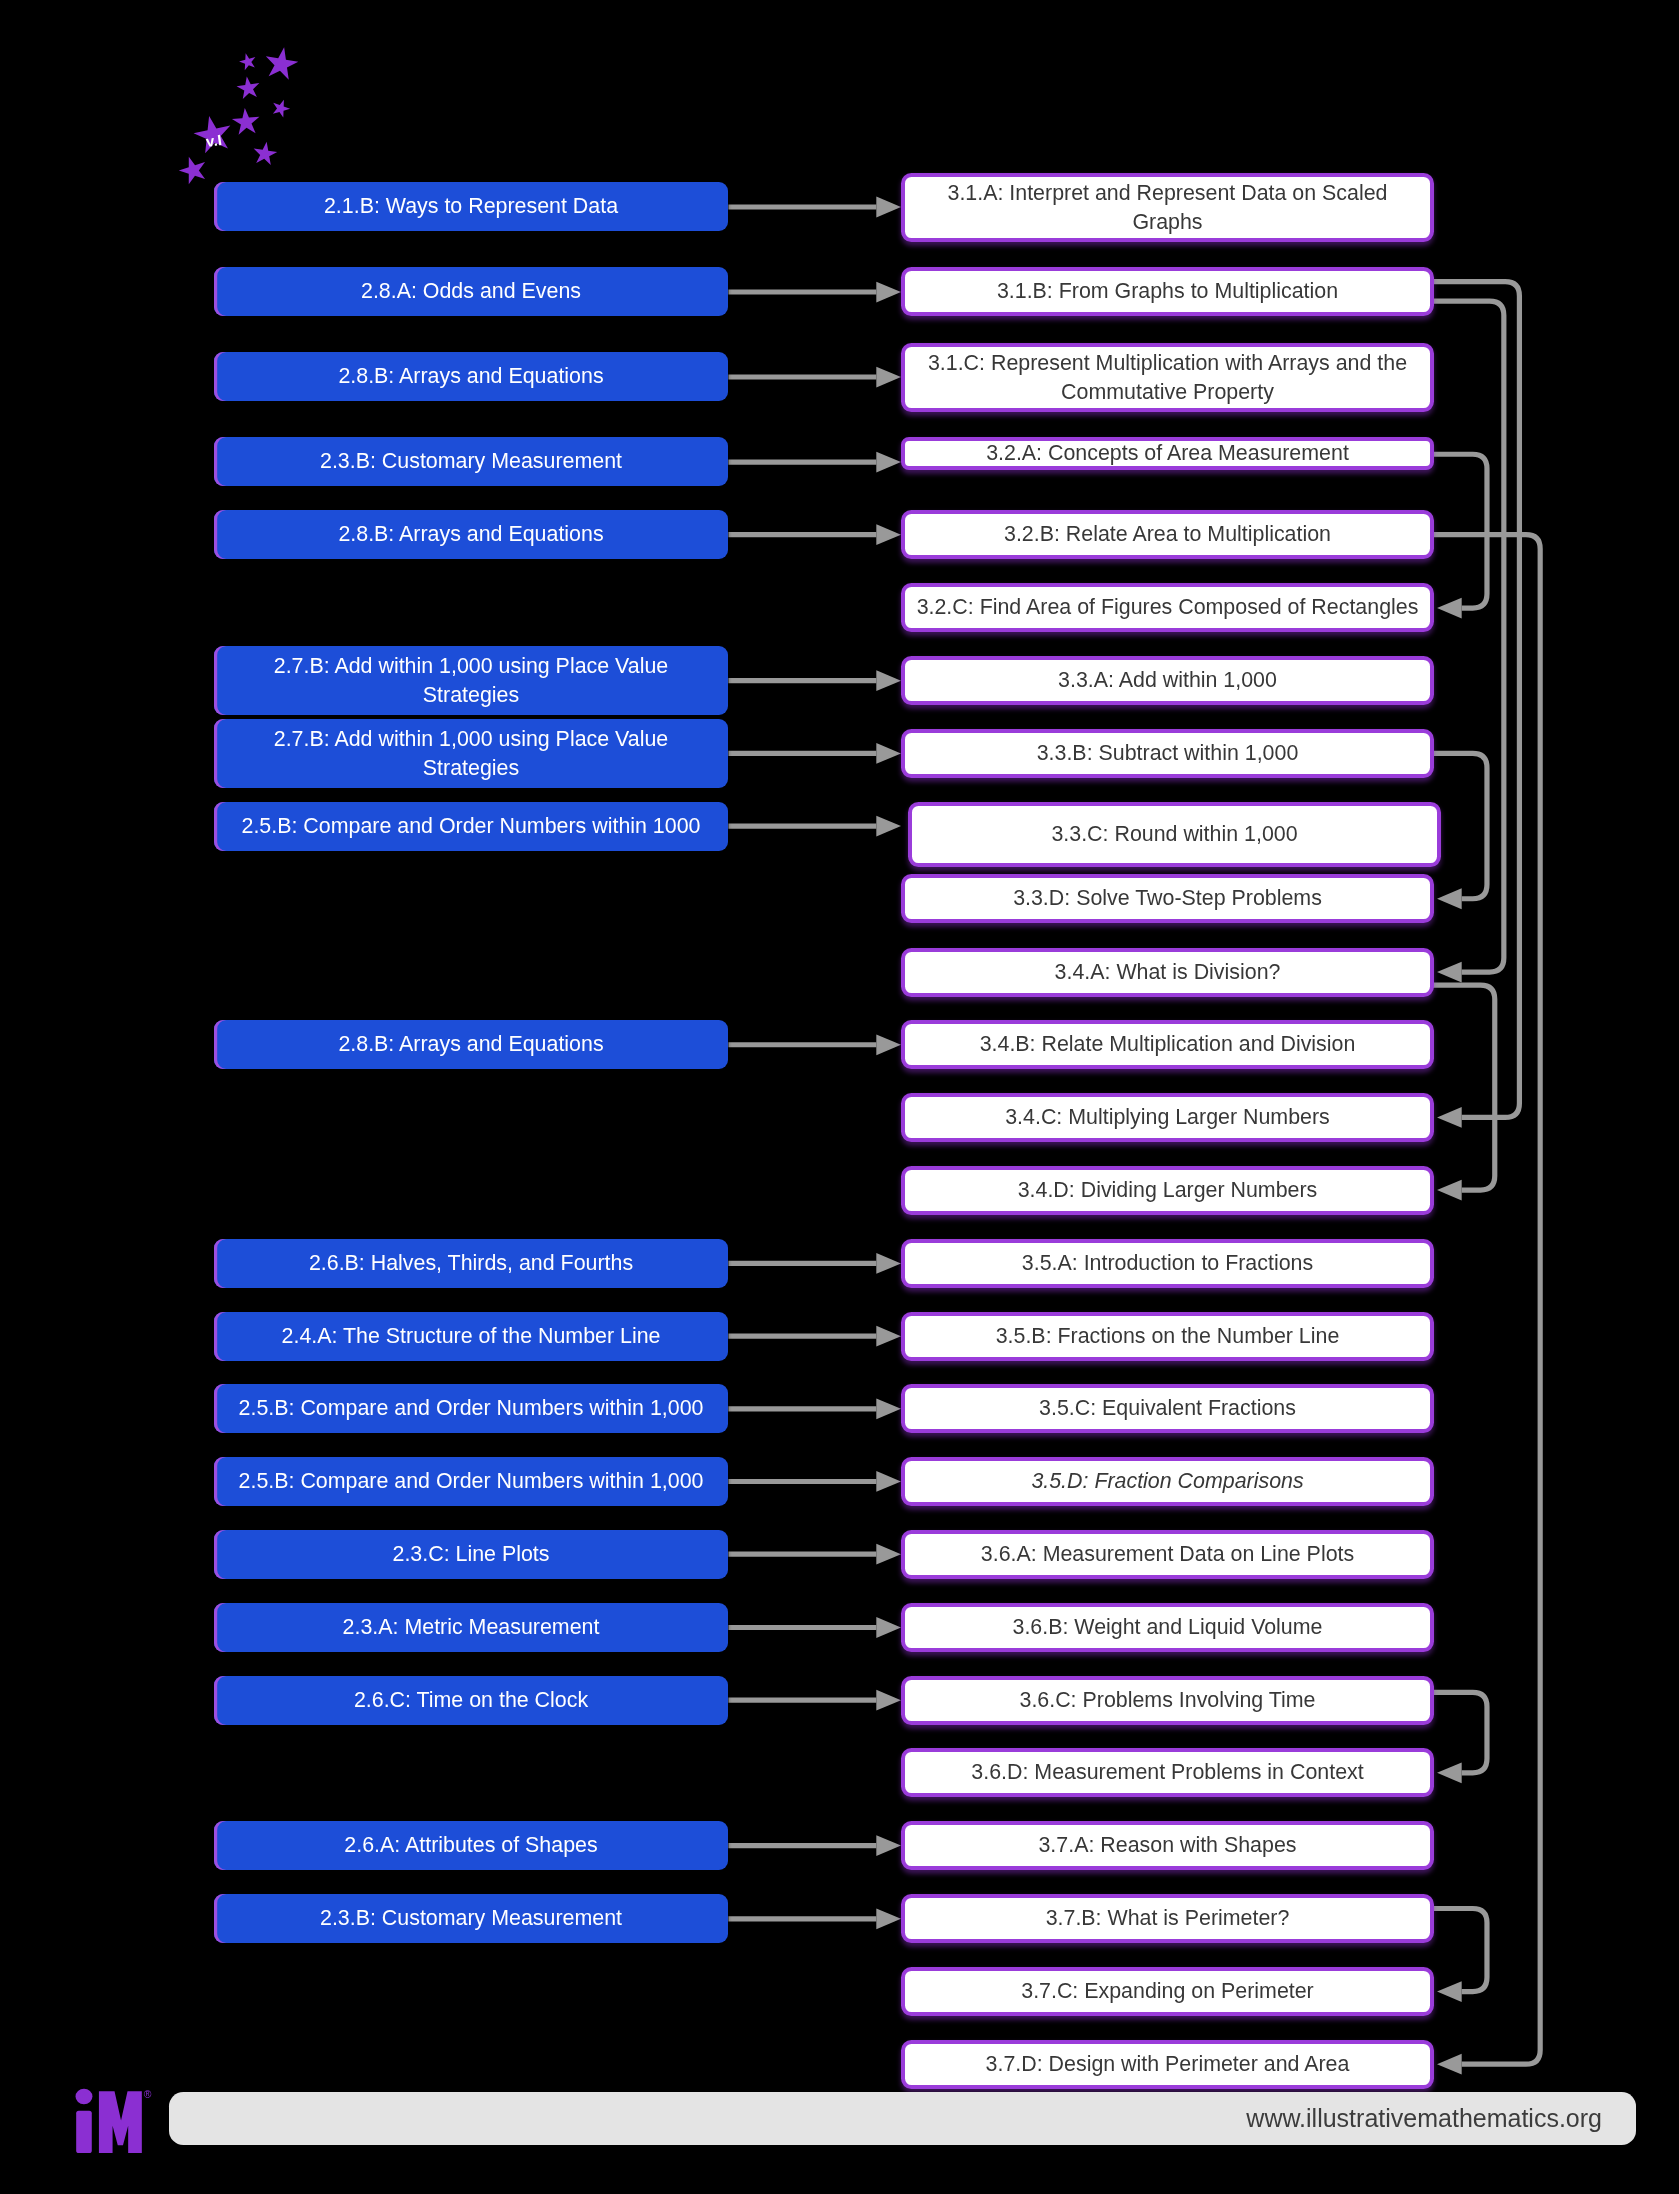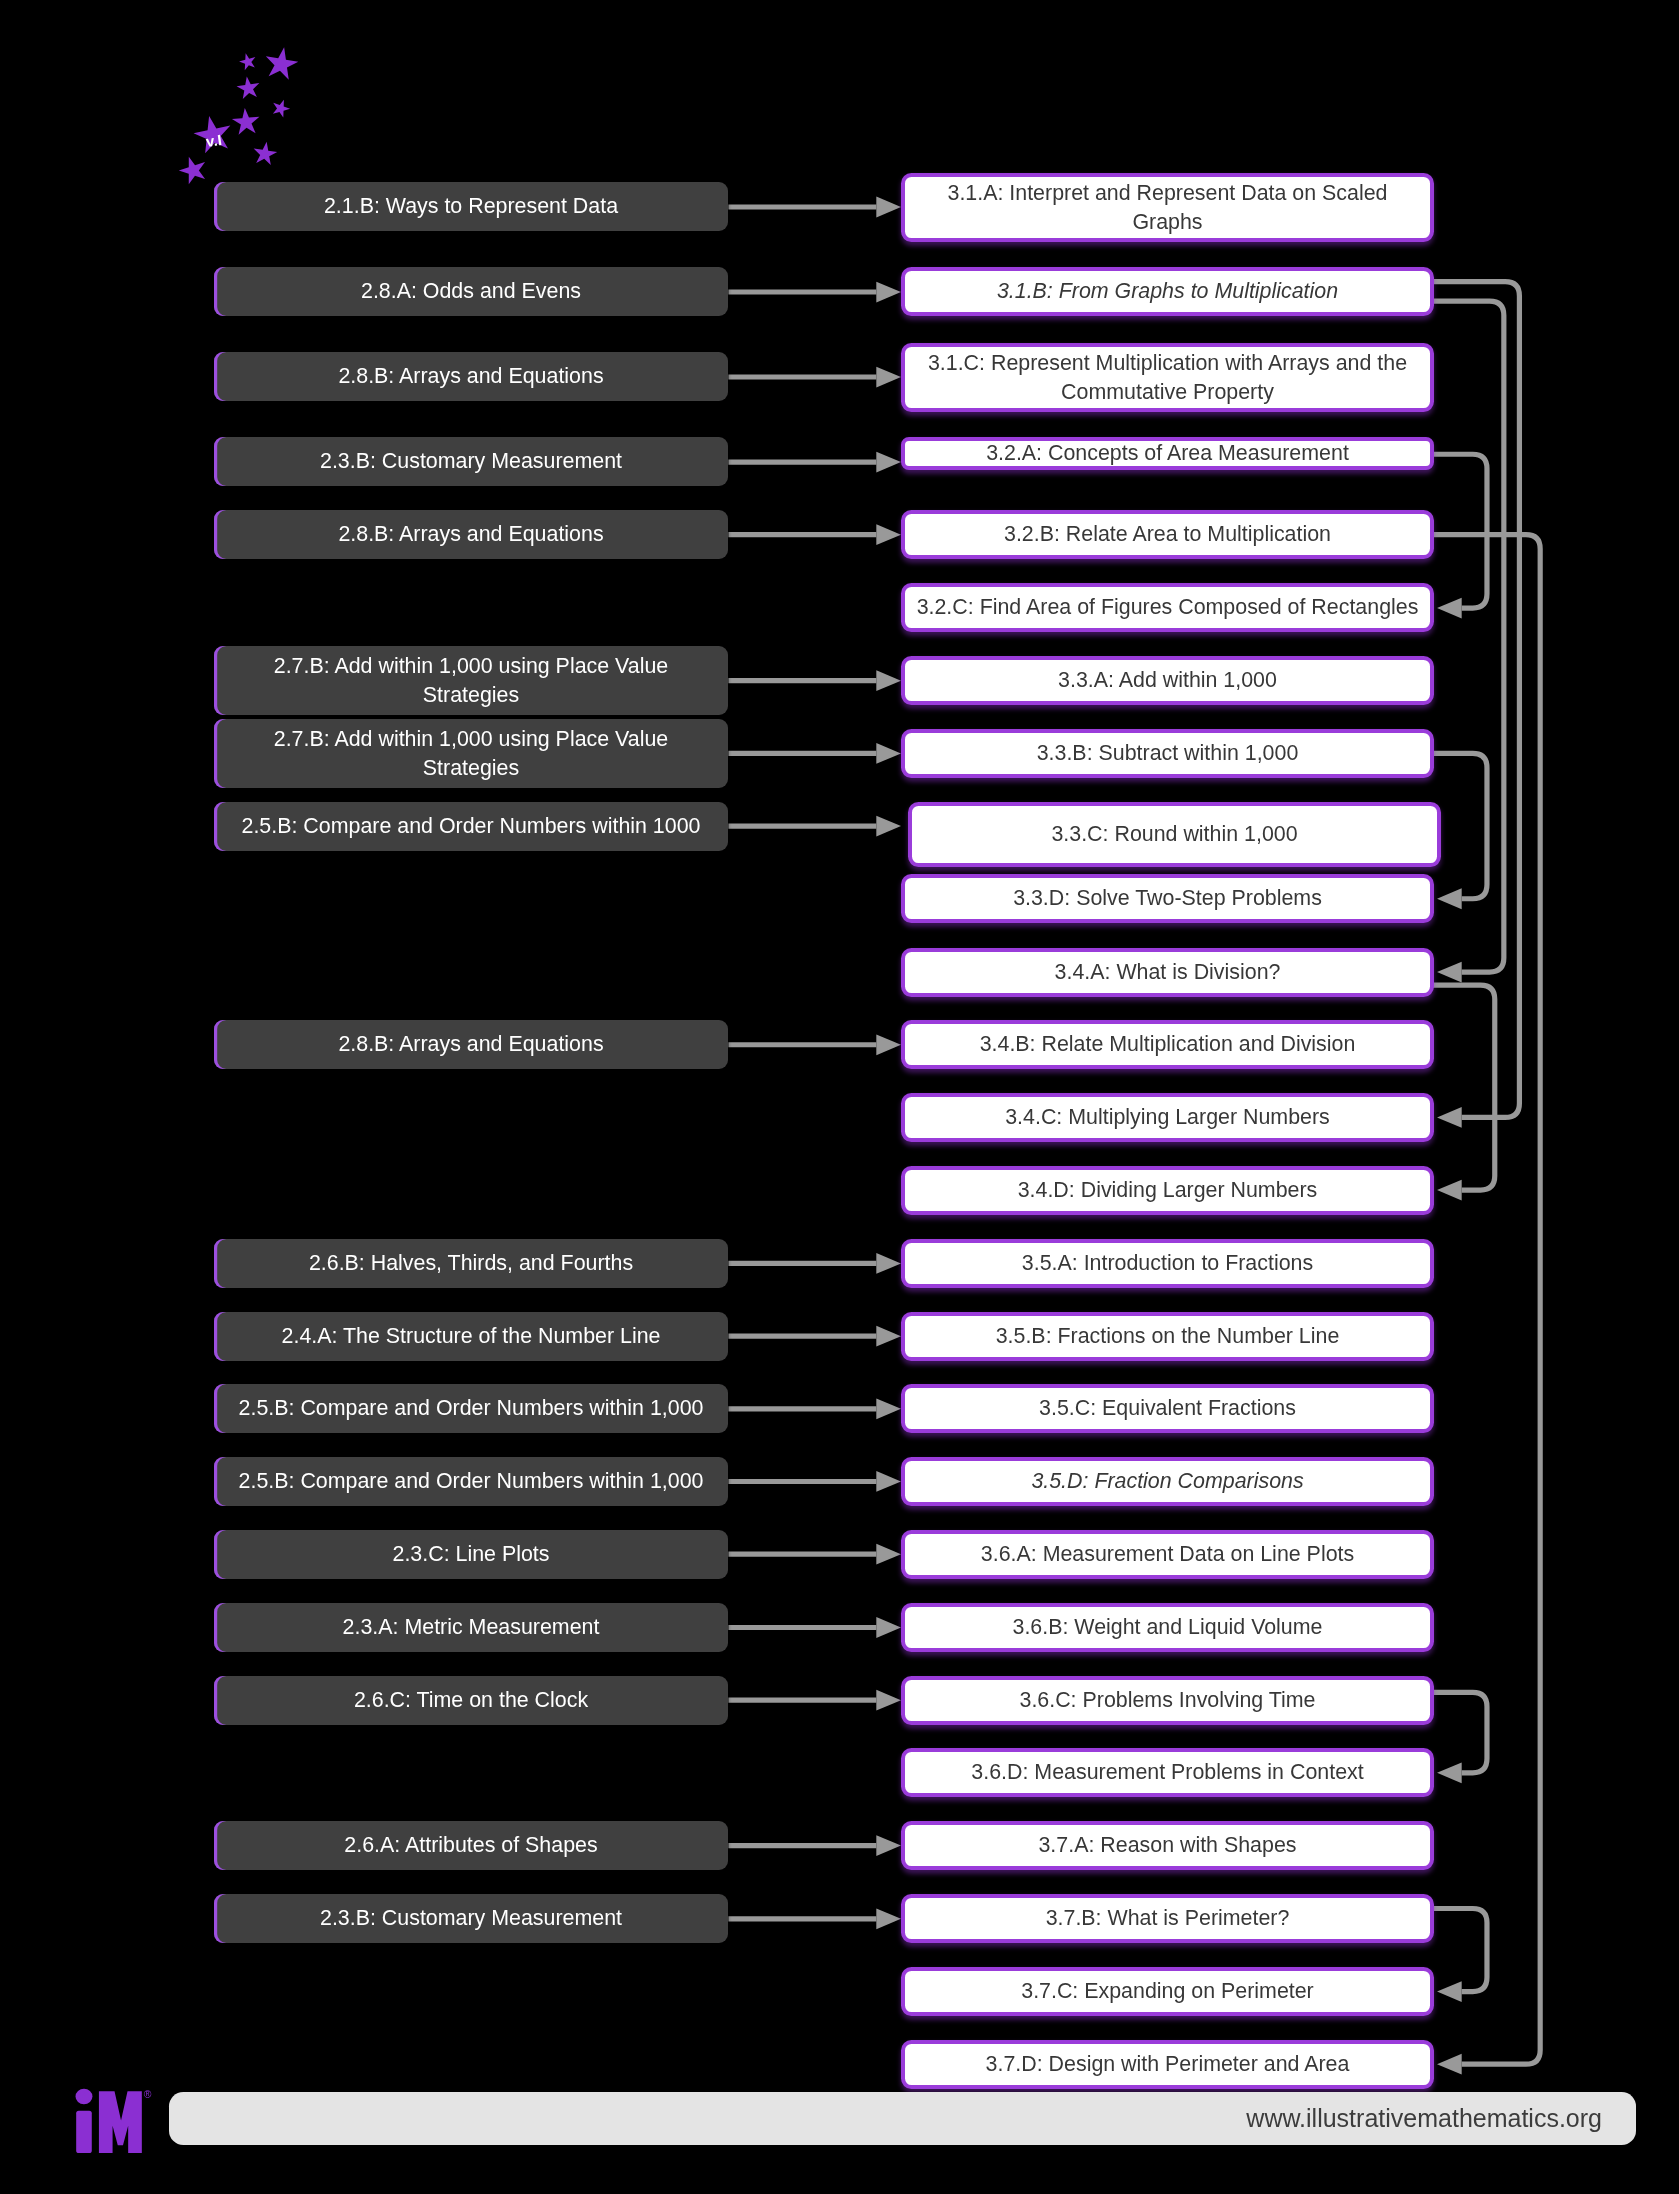--- a/index.html
+++ b/index.html
@@ -12,21 +12,21 @@
   .title-main{font-size:30.5px;font-weight:bold;color:#3e3e41;letter-spacing:0.3px;}
   .title-sub{font-size:29px;font-weight:normal;color:#47474a;margin-top:10.4px;}
   
   .star{position:absolute;color:#8b2fd2;line-height:1;display:block;}
   .star-text{position:absolute;color:#fff;font-size:15px;font-weight:bold;transform:rotate(-8deg);}
   
   .box{position:absolute;display:flex;align-items:center;justify-content:center;
        text-align:center;box-sizing:border-box;}
   .box span{display:block;white-space:nowrap;}
   .box.tall span{white-space:normal;line-height:1.35;}
-  .purple-box{background:#404040;border-radius:9px;color:#ffffff;font-size:21.4px;
+  .purple-box{background:#1d4ed8;border-radius:9px;color:#ffffff;font-size:21.4px;
        box-shadow:inset 3.2px 0 0 #9d4fe0, 0 2.6px 3.9px rgba(0,0,0,.55);}
   .white-box{background:#ffffff;border:4.5px solid #9a3cda;border-radius:10.4px;color:#383838;
        font-size:21.4px;box-shadow:0 3.2px 5.8px rgba(130,45,190,.45);}
   #edges{position:absolute;top:0;left:0;pointer-events:none;}
   
   .footer-bar{position:absolute;left:169px;top:2092px;width:1467px;height:53px;background:#e4e4e4;
        border-radius:14.3px;display:flex;align-items:center;justify-content:flex-end;}
   .footer-url{color:#3c3c3c;font-size:25px;margin-right:34px;}
   .im-logo{position:absolute;left:65px;top:2088px;}
 </style>
@@ -106,21 +106,21 @@
   <div id="rows">
       <div class="box purple-box" style="left: 214px; top: 182px; width: 514px; height: 49px; padding: 0px 15.6px;">
         <span>2.1.B: Ways to Represent Data</span>
       </div>
       <div class="box white-box tall" style="left: 901px; top: 173px; width: 533px; height: 69px; padding: 0px 11.7px;">
         <span>3.1.A: Interpret and Represent Data on Scaled Graphs</span>
       </div>
       <div class="box purple-box" style="left: 214px; top: 267px; width: 514px; height: 49px; padding: 0px 15.6px;">
         <span>2.8.A: Odds and Evens</span>
       </div>
-      <div class="box white-box" style="left: 901px; top: 267px; width: 533px; height: 49px; padding: 0px 11.7px; font-style: italic;">
+      <div class="box white-box" style="left: 901px; top: 267px; width: 533px; height: 49px; padding: 0px 11.7px;">
         <span>3.1.B: From Graphs to Multiplication</span>
       </div>
       <div class="box purple-box" style="left: 214px; top: 352px; width: 514px; height: 49px; padding: 0px 15.6px;">
         <span>2.8.B: Arrays and Equations</span>
       </div>
       <div class="box white-box tall" style="left: 901px; top: 343px; width: 533px; height: 69px; padding: 0px 11.7px;">
         <span>3.1.C: Represent Multiplication with Arrays and the Commutative Property</span>
       </div>
       <div class="box purple-box" style="left: 214px; top: 437px; width: 514px; height: 49px; padding: 0px 15.6px;">
         <span>2.3.B: Customary Measurement</span>

